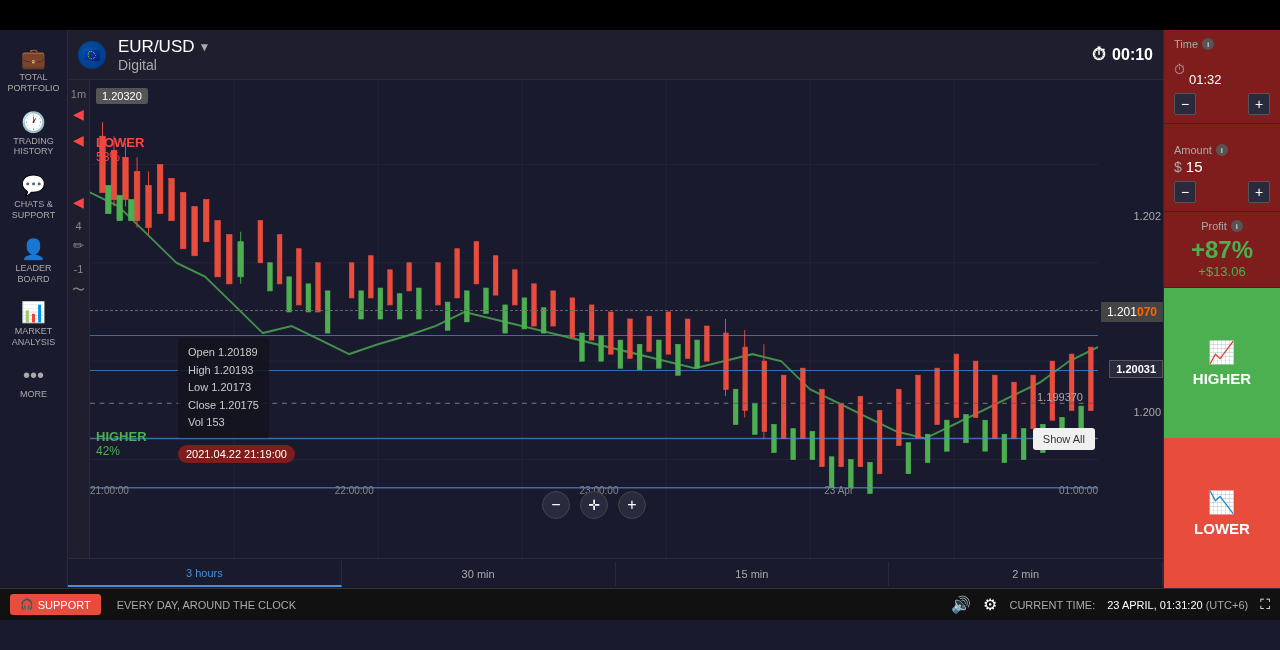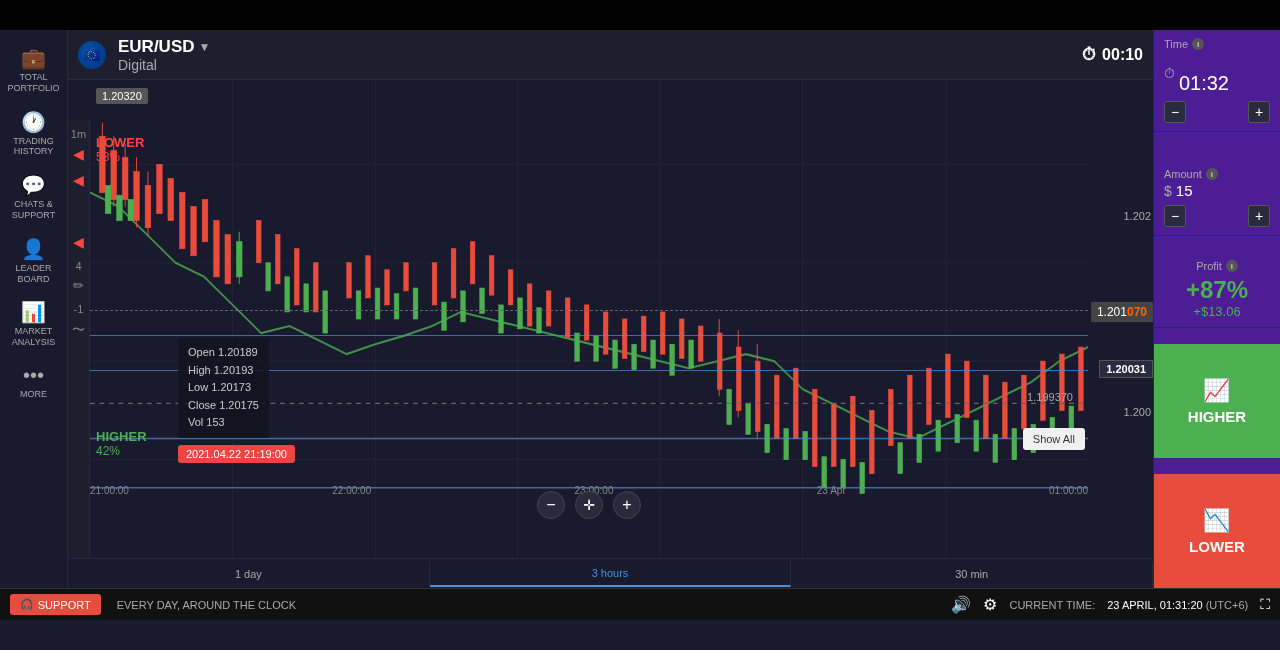--- a/index.html
+++ b/index.html
@@ -78,35 +78,35 @@
       </div>
     </div>
 
     <div class="chart-wrapper">
 
       <div class="chart-header">
         <div class="currency-pair">
           <div class="flag-circle">🇪🇺</div>
           <div style="display:flex; flex-direction:column; margin-left:4px;">
             <div style="display:flex; align-items:center; gap:4px;">
-              <span style="font-size:17px; font-weight:bold; color:#fff;">EUR/USD</span>
+              <span style="font-size:17px; font-weight:normal; color:#fff;">EUR/USD</span>
               <span style="font-size:12px; color:#aaa; cursor:pointer;">▼</span>
             </div>
             <span style="font-size:14px; color:#aaa;">Digital</span>
           </div>
         </div>
         <div class="header-timer">
           <span style="font-size:18px;">⏱</span>
           <span style="font-size:16px; font-weight:bold; color:#fff;">00:10</span>
         </div>
       </div>
 
       <div class="chart-body" style="flex:1; position:relative; overflow:hidden; background:#1a1a2e;">
 
-        <div style="position:absolute; left:0; top:0; bottom:0; width:22px; background:#1e1e2e; border-right:1px solid #2a2a3e; display:flex; flex-direction:column; align-items:center; padding-top:8px; gap:6px; z-index:10;margin-top:40px;">
+        <div style="position:absolute; left:0; top:0; bottom:0; width:22px; background:#1e1e2e; border-right:1px solid #2a2a3e; display:flex; flex-direction:column; align-items:center; padding-top:8px; gap:6px; z-index:10;">
           <div style="color:#888; font-size:11px; cursor:pointer;">1m</div>
           <div style="color:#ff4444; font-size:14px; cursor:pointer;">◀</div>
           <div style="color:#ff4444; font-size:14px; cursor:pointer; margin-top:4px;">◀</div>
           <div style="margin-top:40px;">
             <div style="color:#ff4444; font-size:14px; cursor:pointer;">◀</div>
           </div>
           <div style="color:#888; font-size:11px; cursor:pointer; margin-top:4px;">4</div>
           <div style="color:#888; font-size:13px; cursor:pointer;">✏</div>
           <div style="color:#888; font-size:11px; cursor:pointer; margin-top:4px;">-1</div>
           <div style="color:#888; font-size:13px; cursor:pointer;">〜</div>
@@ -147,21 +147,21 @@
         </div>
 
         <div style="position:absolute; left:110px; bottom:120px; background:rgba(20,20,30,0.85); padding:6px 10px; font-size:11px; color:#ccc; line-height:1.6; z-index:8; border-radius:2px;">
           <div>Open <span>1.20189</span></div>
           <div>High <span>1.20193</span></div>
           <div>Low <span>1.20173</span></div>
           <div>Close <span>1.20175</span></div>
           <div>Vol <span>153</span></div>
         </div>
 
-        <div style="position:absolute; left:110px; bottom:95px; background:#ef4444; padding:3px 8px; font-size:11px; color:#fff; border-radius:3px; z-index:8;">2021.04.22 21:19:00</div>
+        <div style="position:absolute; left:110px; bottom:95px; background:#7f1d1d; padding:3px 8px; font-size:11px; color:#fff; border-radius:9px; z-index:8;">2021.04.22 21:19:00</div>
 
         <svg style="position:absolute; left:22px; top:0; right:65px; bottom:0; width:calc(100% - 87px); height:100%;" viewBox="0 0 1050 340" preserveAspectRatio="none">
 
           <line x1="0" y1="60" x2="1050" y2="60" stroke="#2a2a3e" stroke-width="0.5"></line>
           <line x1="0" y1="130" x2="1050" y2="130" stroke="#2a2a3e" stroke-width="0.5"></line>
           <line x1="0" y1="200" x2="1050" y2="200" stroke="#2a2a3e" stroke-width="0.5"></line>
           <line x1="0" y1="270" x2="1050" y2="270" stroke="#2a2a3e" stroke-width="0.5"></line>
           <line x1="150" y1="0" x2="150" y2="340" stroke="#2a2a3e" stroke-width="0.5"></line>
           <line x1="300" y1="0" x2="300" y2="340" stroke="#2a2a3e" stroke-width="0.5"></line>
           <line x1="450" y1="0" x2="450" y2="340" stroke="#2a2a3e" stroke-width="0.5"></line>
@@ -329,36 +329,37 @@
         </div>
 
         <div style="position:absolute; bottom:38px; left:22px; right:65px; display:flex; align-items:center; justify-content:center; gap:10px; height:30px; background:transparent; z-index:10;">
           <button class="ctrl-btn">−</button>
           <button class="ctrl-btn-crosshair">✛</button>
           <button class="ctrl-btn">+</button>
         </div>
       </div>
 
       <div class="period-selector">
-        <div class="period-btn">1 day</div>
         <div class="period-btn active">3 hours</div>
         <div class="period-btn">30 min</div>
+        <div class="period-btn">15 min</div>
+        <div class="period-btn">2 min</div>
       </div>
     </div>
 
-    <div style="width:127px; background:#4c1d95; border-left:1px solid #2a2a3e; display:flex; flex-direction:column;gap:16px;">
+    <div style="width:117px; background:#7f1d1d; border-left:1px solid #2a2a3e; display:flex; flex-direction:column;">
 
       <div style="padding:8px 10px; border-bottom:1px solid #2a2a3e;">
         <div style="display:flex; align-items:center; gap:4px; font-size:11px; color:#aaa;">
           <span>Time</span>
           <div style="width:12px; height:12px; border-radius:50%; background:#555; font-size:8px; display:inline-flex; align-items:center; justify-content:center; color:#fff; cursor:pointer;">i</div>
         </div>
         <div style="display:flex; align-items:center; gap:4px; margin-top:2px;">
           <span style="font-size:14px; color:#aaa;">⏱</span>
-          <span style="font-size:20px; color:#fff;margin-top:20px;">01:32</span>
+          <span style="font-size:13px; color:#fff;margin-top:20px;">01:32</span>
         </div>
         <div style="display:flex; justify-content:space-between; margin-top:6px;">
           <button style="background:#2a2a3e; border:1px solid #555; color:#fff; width:22px; height:22px; cursor:pointer; font-size:14px; border-radius:2px;">−</button>
           <button style="background:#2a2a3e; border:1px solid #555; color:#fff; width:22px; height:22px; cursor:pointer; font-size:14px; border-radius:2px;">+</button>
         </div>
       </div>
 
       <div style="padding:8px 10px; border-bottom:1px solid #2a2a3e;margin-top:12px;">
         <div style="display:flex; align-items:center; gap:4px; font-size:11px; color:#aaa;">
           <span>Amount</span>

